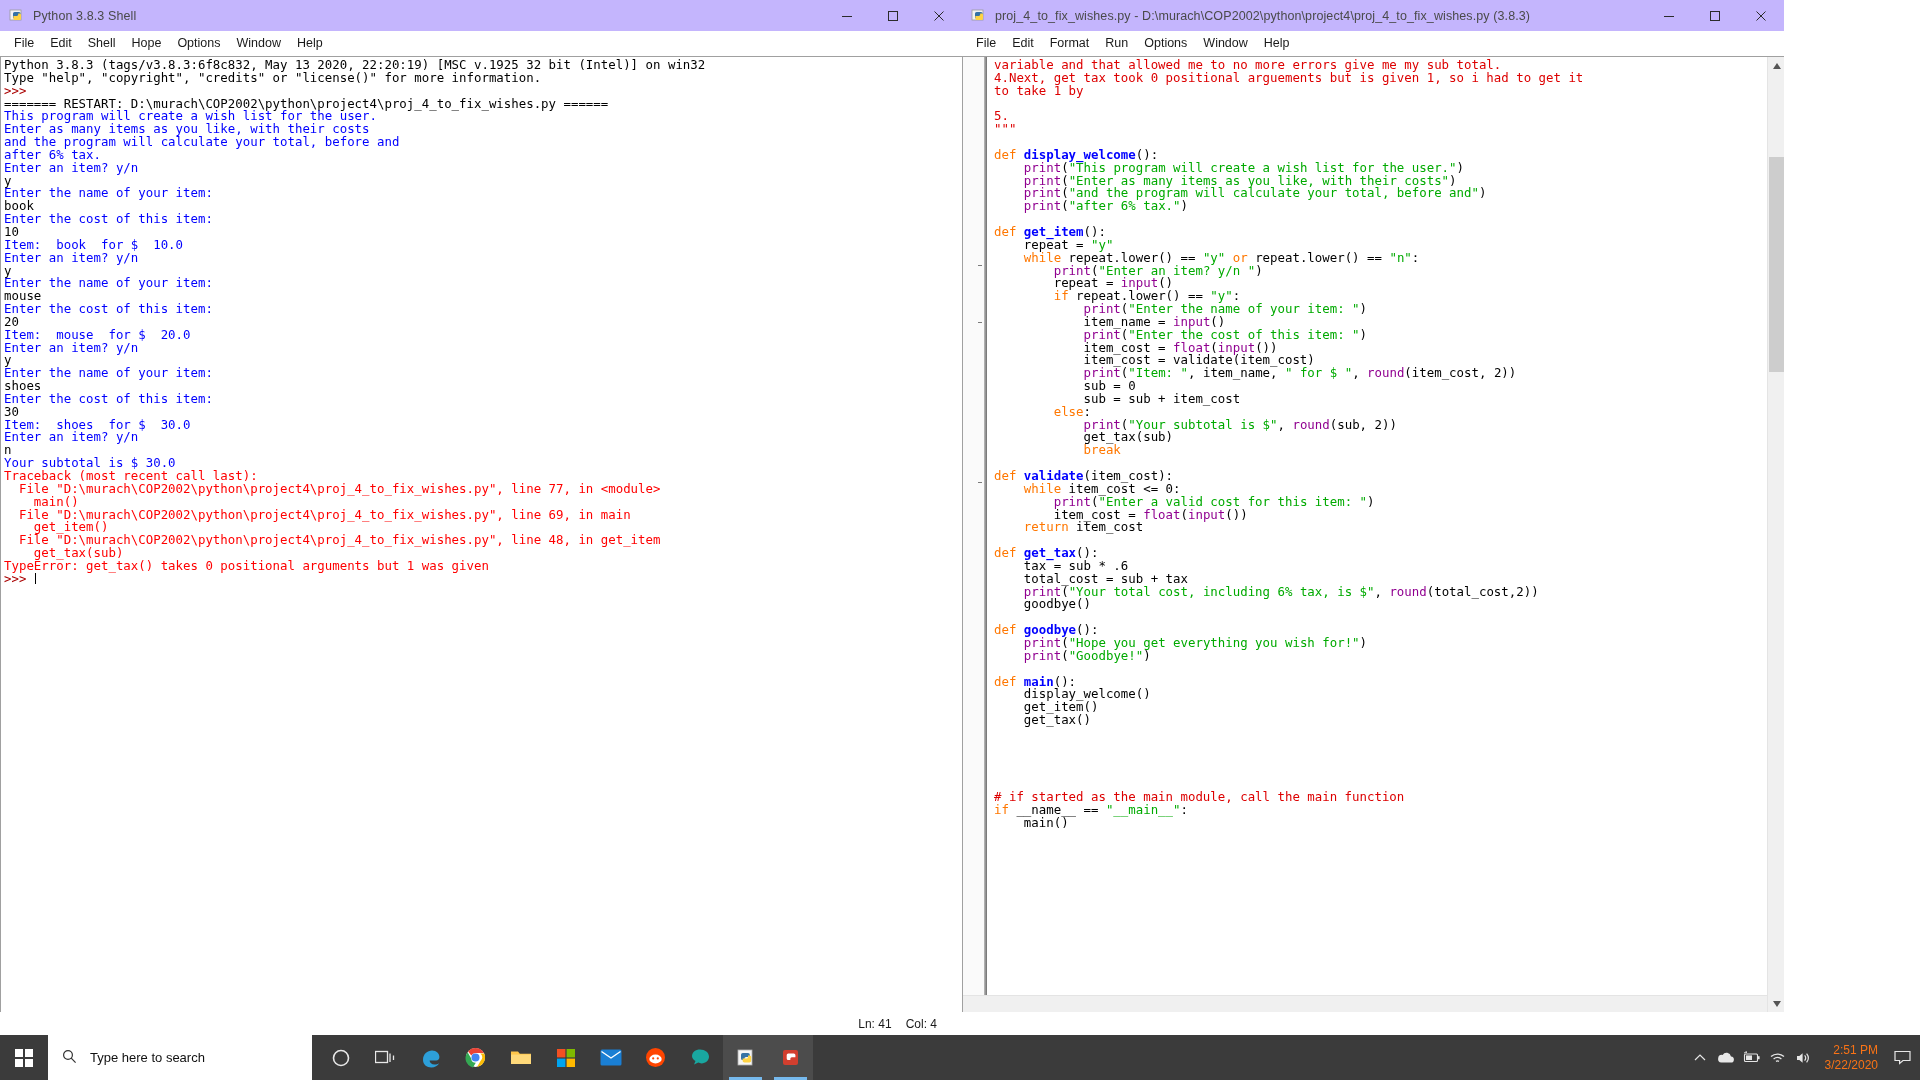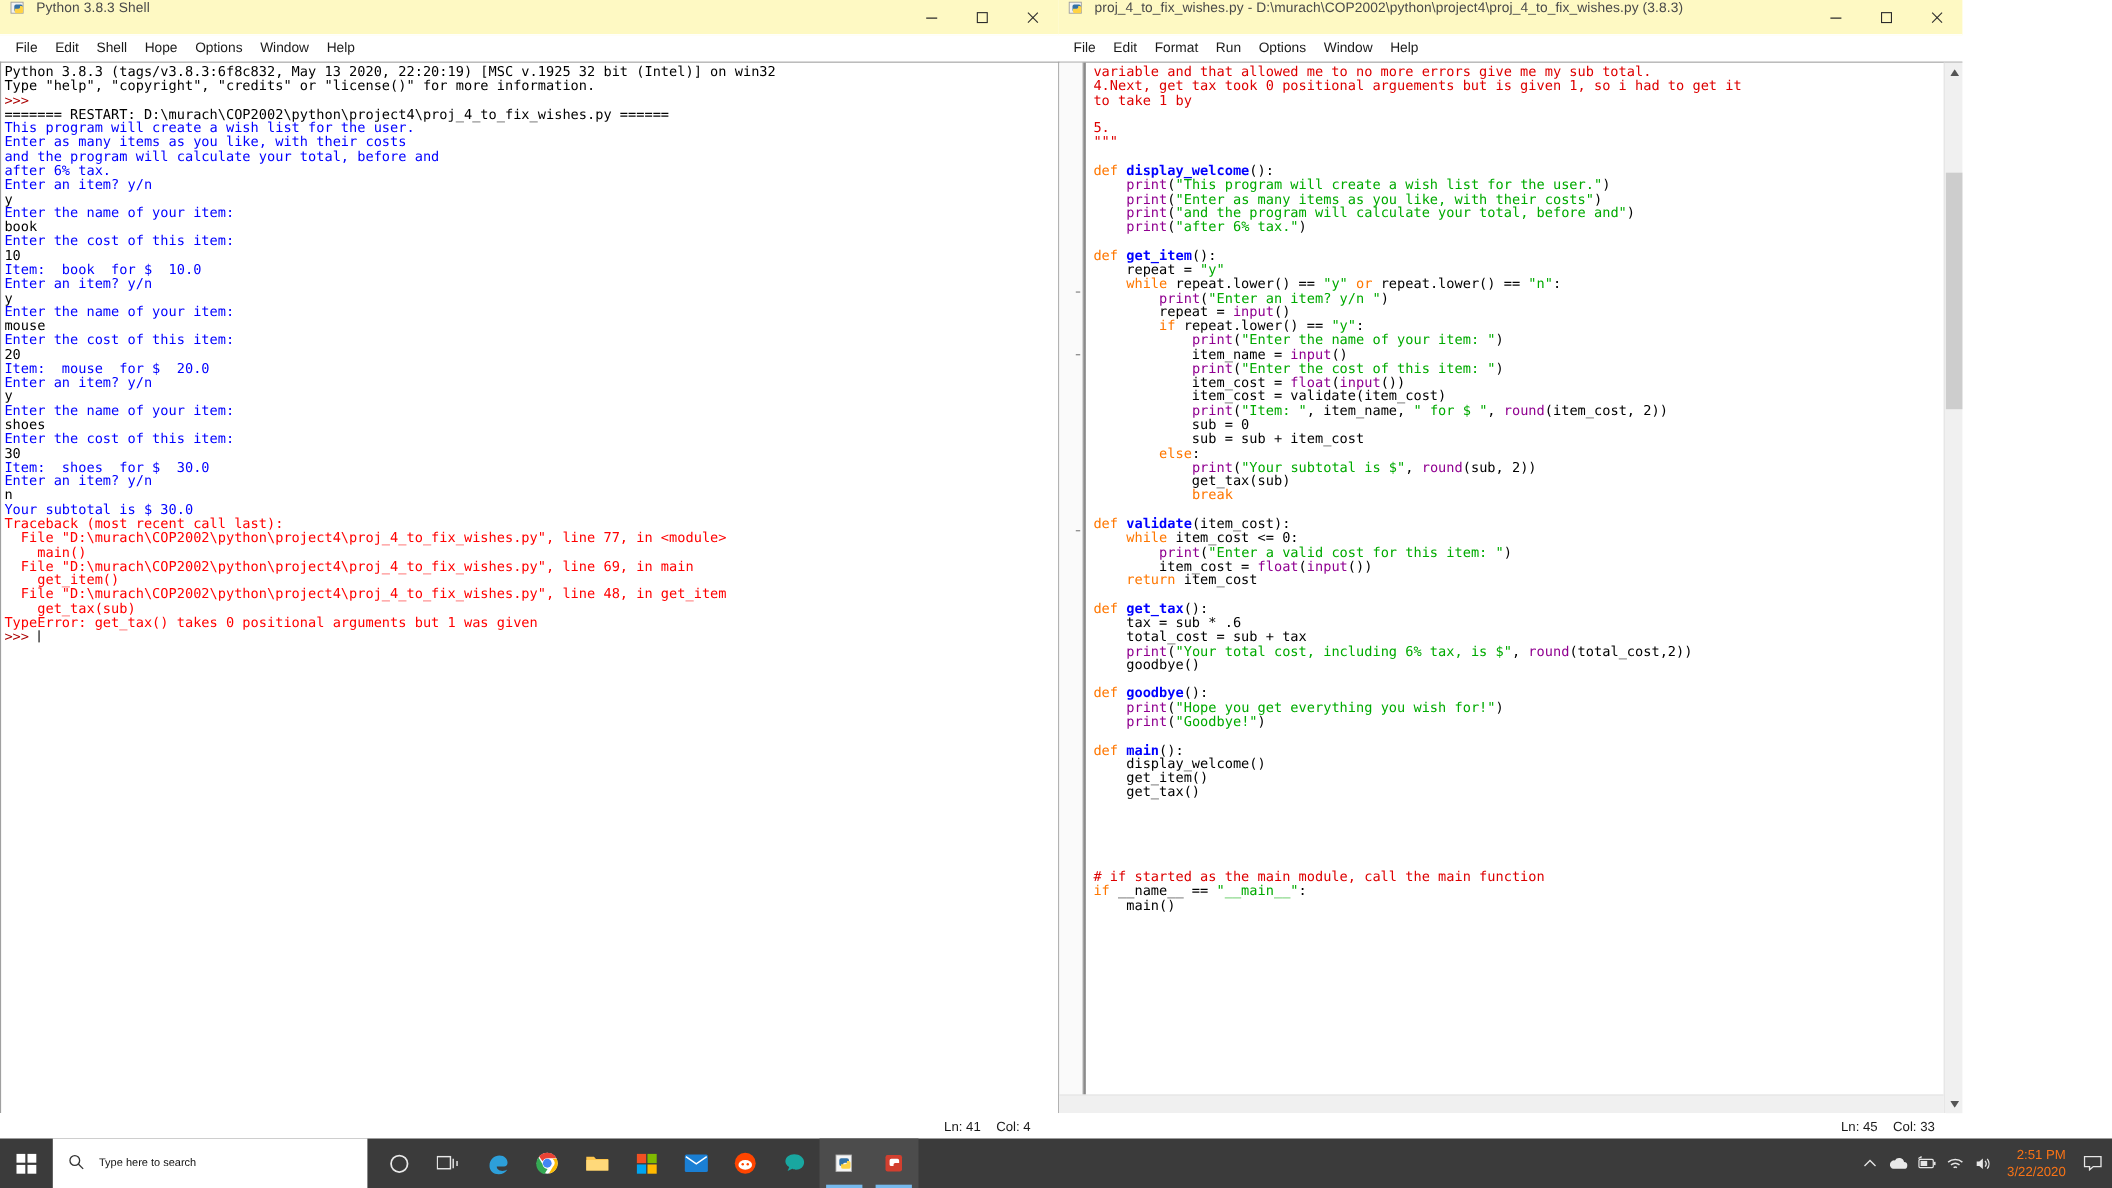--- a/index.html
+++ b/index.html
@@ -11,22 +11,22 @@
     background: #ffffff;
   }
   #screen { position: relative; width: 1920px; height: 1080px; background:#ffffff; }
 
   
   .win { position: absolute; background: #ffffff; }
   #shell-win { left: 0; top: 0; width: 962px; height: 1035px; }
   #editor-win { left: 962px; top: 0; width: 822px; height: 1035px; }
 
   .titlebar {
-    height: 32px; background: #fef9c3;
-    display: flex; 
+    height: 32px; background: #c4b5fd;
+    display: flex; align-items: center;
     border-bottom: 1px solid #ffffff;
     position: relative;
   }
   .titlebar .tb-icon {
     width: 16px; height: 16px; margin-left: 9px; margin-right: 8px;
     flex: 0 0 auto; position: relative;
   }
   .titlebar .tb-title {
     font-size: 12.5px; color: #4a4a4a; letter-spacing: 0.1px;
     white-space: nowrap; overflow: hidden;
@@ -123,23 +123,23 @@
     background:#000; vertical-align: -1px; margin-left:1px;
   }
 
   
   #taskbar {
     position: absolute; left: 0; bottom: 0; width: 1920px; height: 45px;
     background: #3b3b3b; display: flex; align-items: center;
   }
   #start-btn { width: 48px; height: 45px; display:flex; align-items:center; justify-content:center; }
   #search-box {
-    width: 286px; height: 45px; background: #ffffff;
+    width: 264px; height: 45px; background: #ffffff;
     display: flex; align-items: center; padding-left: 14px;
-    font-size: 10px; color: #111;
+    font-size: 13px; color: #111;
   }
   #search-box .mag { margin-right: 13px; flex: 0 0 auto; }
   .tb-apps { display: flex; align-items: center; height: 45px; margin-left: 6px; }
   .tb-app {
     width: 45px; height: 45px; display: flex; align-items: center; justify-content: center;
     position: relative;
   }
   .tb-app.active { background: #4c4c4c; }
   .tb-app.active::after {
     content:''; position:absolute; bottom:0; left:6px; right:6px; height:3px; background:#76b9ed;
@@ -264,24 +264,20 @@
         <div class="thumb" style="top:100px;height:215px;"></div>
         <div class="arrow bottom">
           <svg width="8" height="6" viewBox="0 0 8 6">
               <polygon points="0,0 8,0 4,6" fill="#555"></polygon>
             </svg>
         </div>
       </div>
       <div class="hscroll"></div>
     </div>
 
-    <div class="statusbar">
-      <span class="st">Ln: 45</span>
-      <span class="st">Col: 33</span>
-    </div>
   </div>
 
   <div id="taskbar">
     <div id="start-btn">
       <svg width="20" height="20" viewBox="0 0 20 20">
         <rect x="1" y="1" width="8" height="8" fill="#ffffff"></rect>
         <rect x="11" y="1" width="8" height="8" fill="#ffffff"></rect>
         <rect x="1" y="11" width="8" height="8" fill="#ffffff"></rect>
         <rect x="11" y="11" width="8" height="8" fill="#ffffff"></rect>
       </svg>

